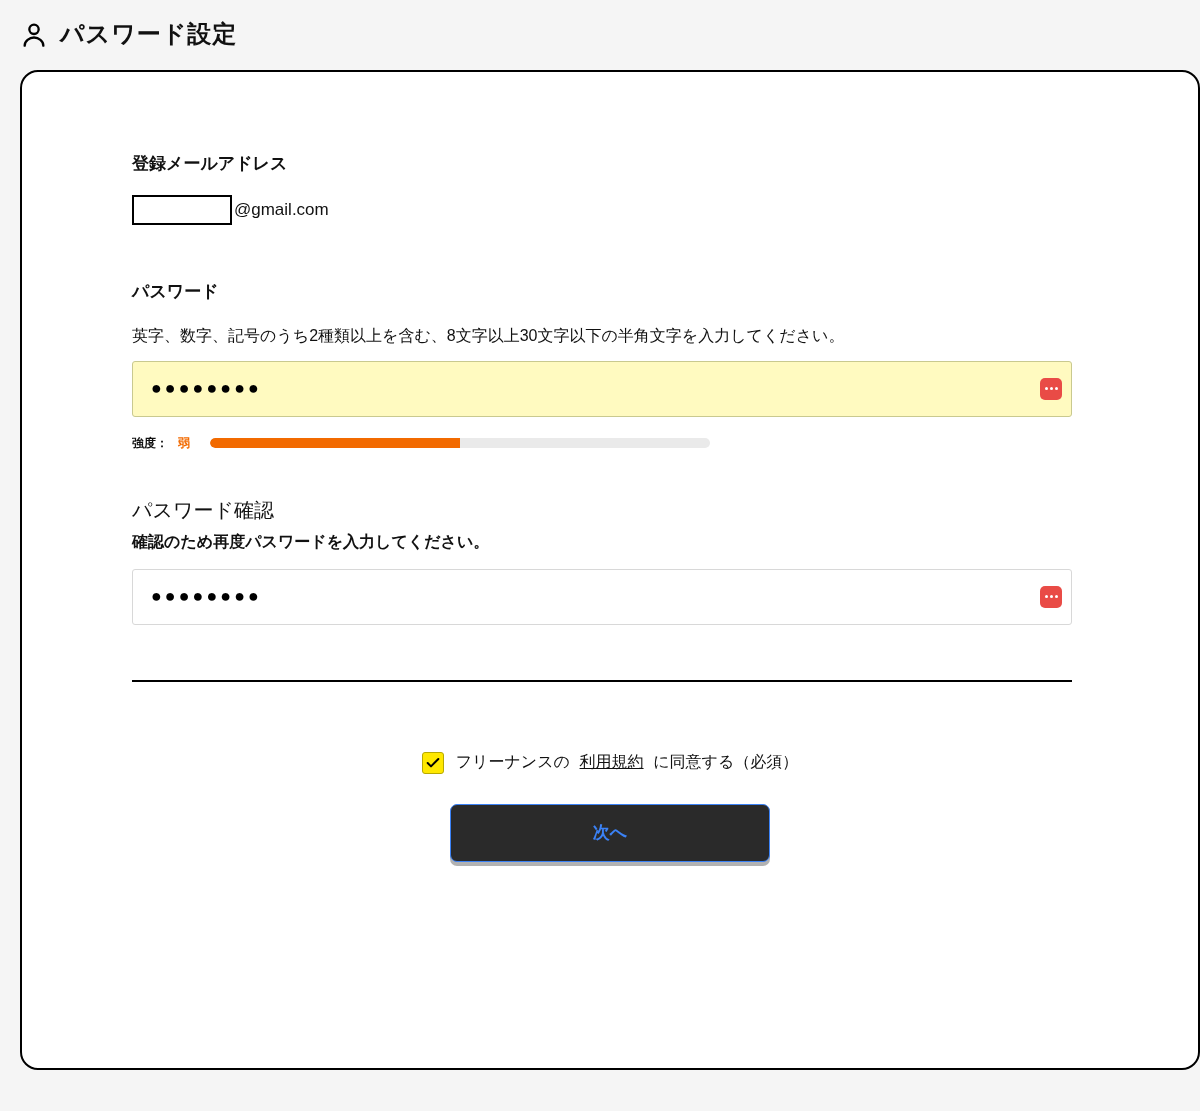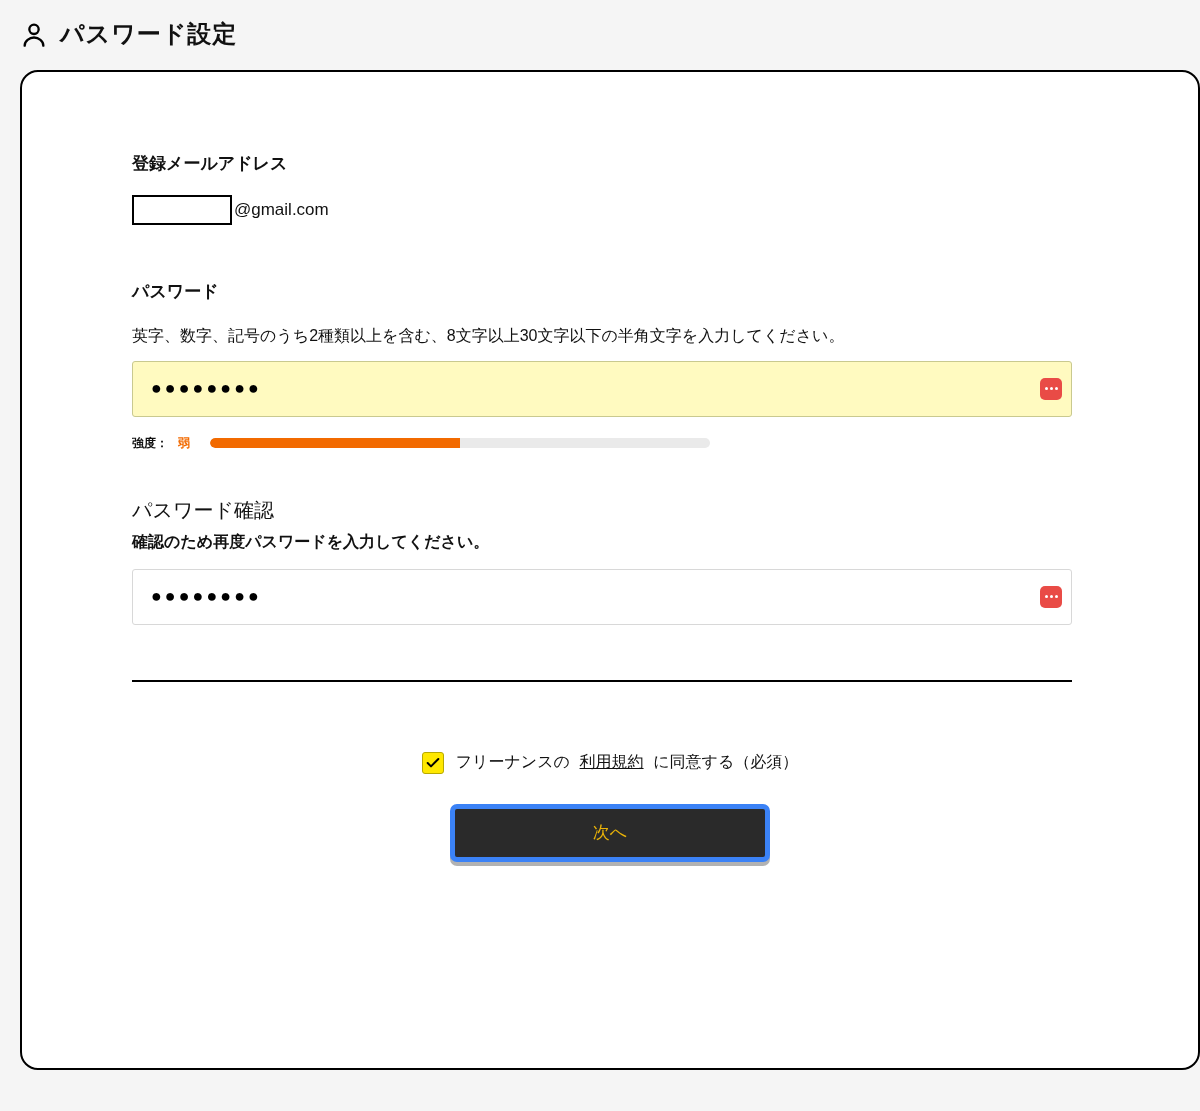--- a/index.html
+++ b/index.html
@@ -184,24 +184,24 @@
     .agreement-row .terms-link {
       text-decoration: underline;
       cursor: pointer;
     }
     .next-btn {
       display: block;
       margin: 0 auto;
       width: 320px;
       height: 58px;
       background: #2a2a2a;
-      color: #eab308;
+      color: #3b82f6;
       font-size: 17px;
-      font-weight: 400;
-      border: 5px solid #3b82f6;
+      font-weight: 700;
+      border: 1px solid #3b82f6;
       border-radius: 7px;
       cursor: pointer;
       box-shadow: 0 4px 0 rgba(0,0,0,0.3);
     }
   </style>
 </head>
 <body>
 
 <div class="header">
   <span class="icon">

